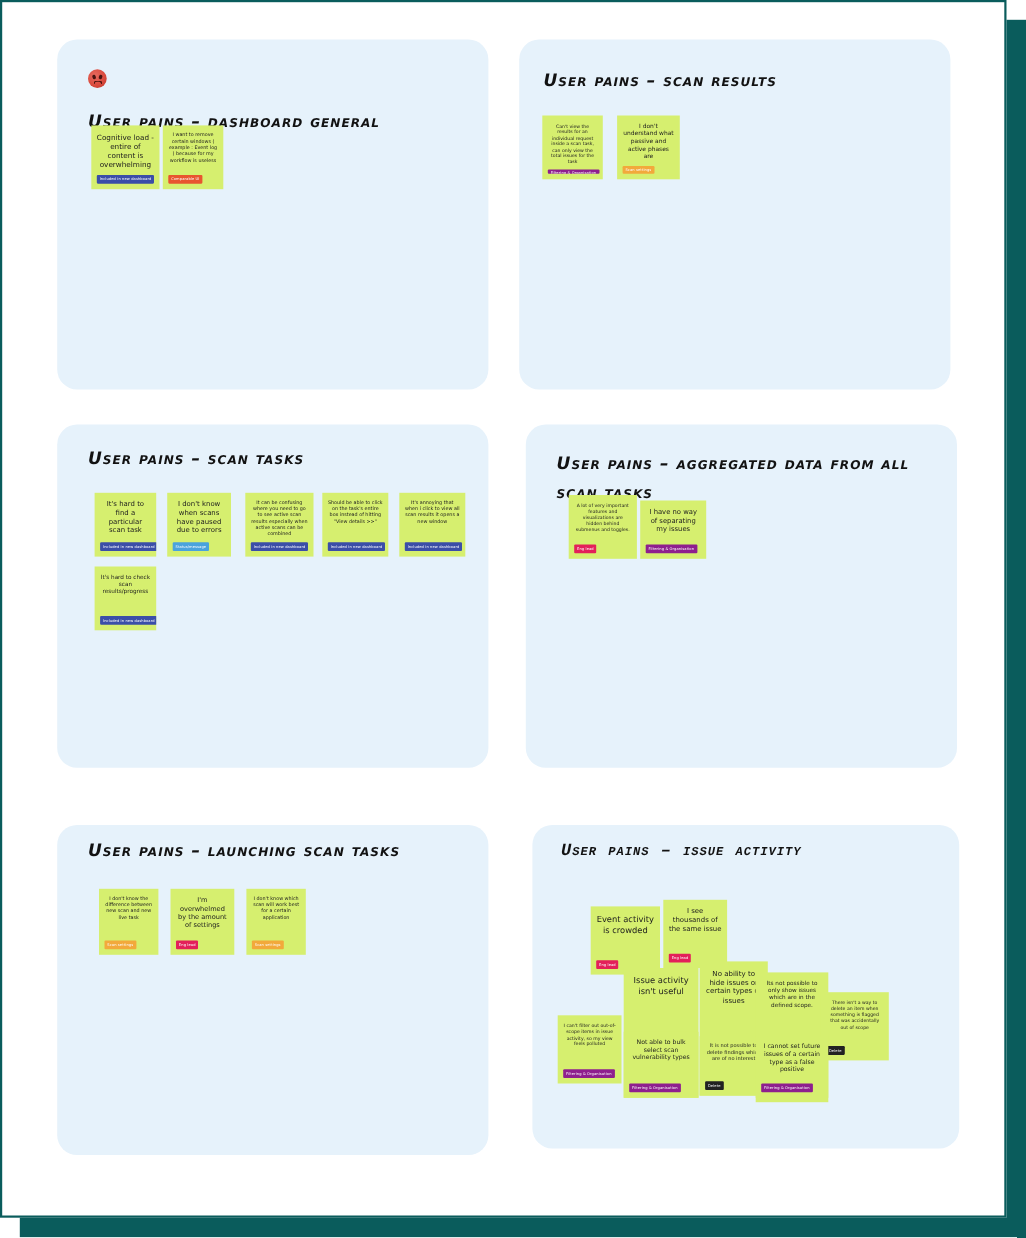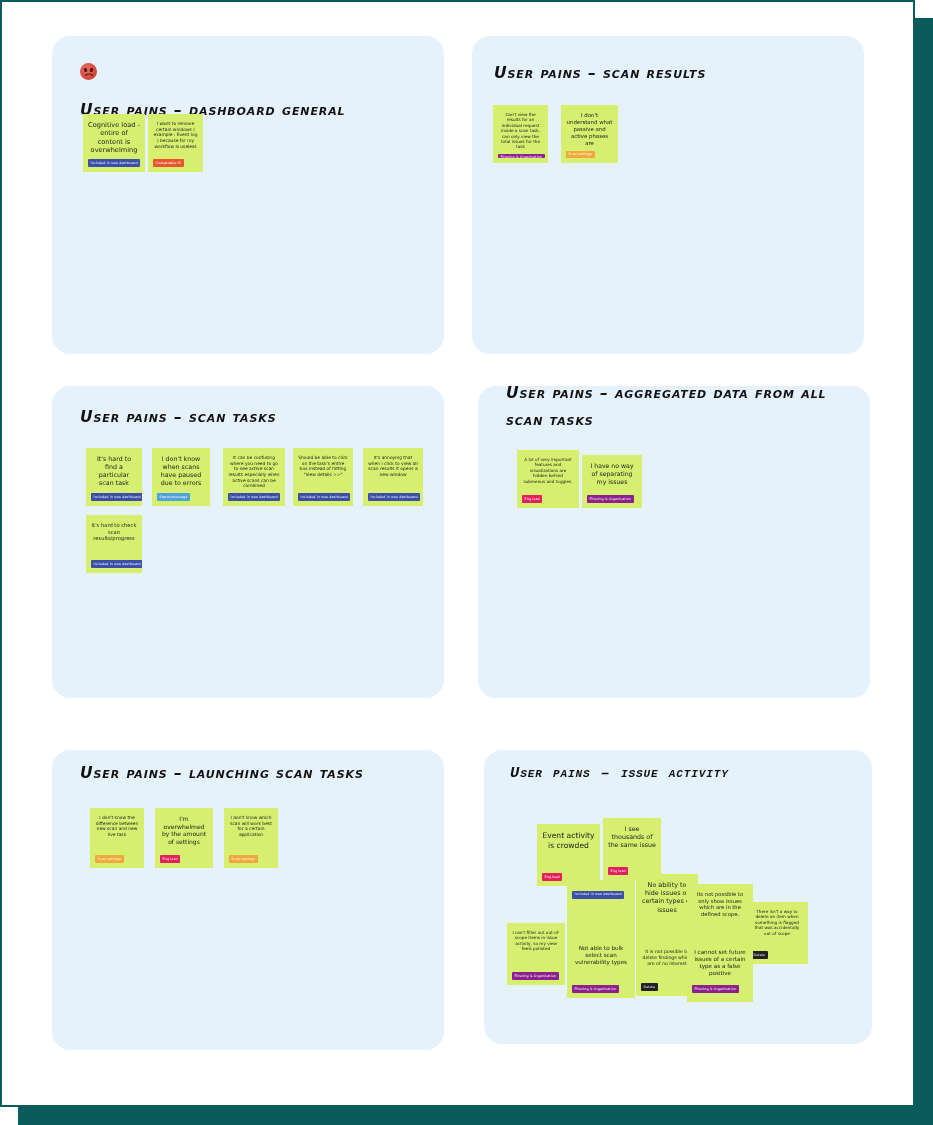--- a/index.html
+++ b/index.html
@@ -205,21 +205,21 @@
         </div>
         <div class="note" style="left: 361px; top: 446px; width: 60px; height: 58px;">
           <div class="note-text" style="font-size: 4.4px;">It's annoying that when i click to view all scan results it opens a new window</div>
           <div class="note-tag tag-dashboard">Included in new dashboard</div>
         </div>
         <div class="note" style="left: 84px; top: 513px; width: 56px; height: 58px;">
           <div class="note-text" style="font-size: 5.2px;">It's hard to check scan results/progress</div>
           <div class="note-tag tag-dashboard">Included in new dashboard</div>
         </div>
         <div class="panel" style="left: 476px; top: 384px; width: 392px; height: 312px;"></div>
-        <div class="title-row" style="left: 504px; top: 378px; width: 340px;">
+        <div class="title-row" style="left: 504px; top: 406px; width: 340px;">
           <div class="panel-title" style="position: static;">User pains – Aggregated data from all scan tasks</div>
         </div>
         <div class="note" style="left: 515px; top: 448px; width: 62px; height: 58px;">
           <div class="note-text" style="font-size: 4.2px;">A lot of very important features and visualizations are hidden behind submenus and toggles.</div>
           <div class="note-tag tag-eng">Eng lead</div>
         </div>
         <div class="note" style="left: 580px; top: 453px; width: 60px; height: 53px;">
           <div class="note-text" style="font-size: 6.2px;">I have no way of separating my issues</div>
           <div class="note-tag tag-filtering">Filtering &amp; Organisation</div>
         </div>
@@ -245,20 +245,21 @@
         </div>
         <div class="note" style="left: 535px; top: 822px; width: 63px; height: 62px;">
           <div class="note-text" style="font-size: 7.6px;">Event activity is crowded</div>
           <div class="note-tag tag-eng">Eng lead</div>
         </div>
         <div class="note" style="left: 601px; top: 816px; width: 58px; height: 62px;">
           <div class="note-text" style="font-size: 6.3px;">I see thousands of the same issue</div>
           <div class="note-tag tag-eng">Eng lead</div>
         </div>
         <div class="note" style="left: 565px; top: 878px; width: 68px; height: 118px;">
+          <div class="note-text" style="font-size: 7.6px;">Issue activity isn't useful</div>
           <div class="note-tag tag-dashboard">Included in new dashboard</div>
         </div>
         <div class="note" style="left: 634px; top: 872px; width: 62px; height: 122px;">
           <div class="note-text" style="font-size: 6.4px;">No ability to hide issues or certain types of issues</div>
           <div class="note-tag tag-bins">Bins &amp; Unit</div>
         </div>
         <div class="note" style="left: 685px; top: 882px; width: 66px; height: 118px;">
           <div class="note-text" style="font-size: 5.2px;">Its not possible to only show issues which are in the defined scope.</div>
           <div class="note-tag tag-filtering">Filtering &amp; Organisation</div>
         </div>

